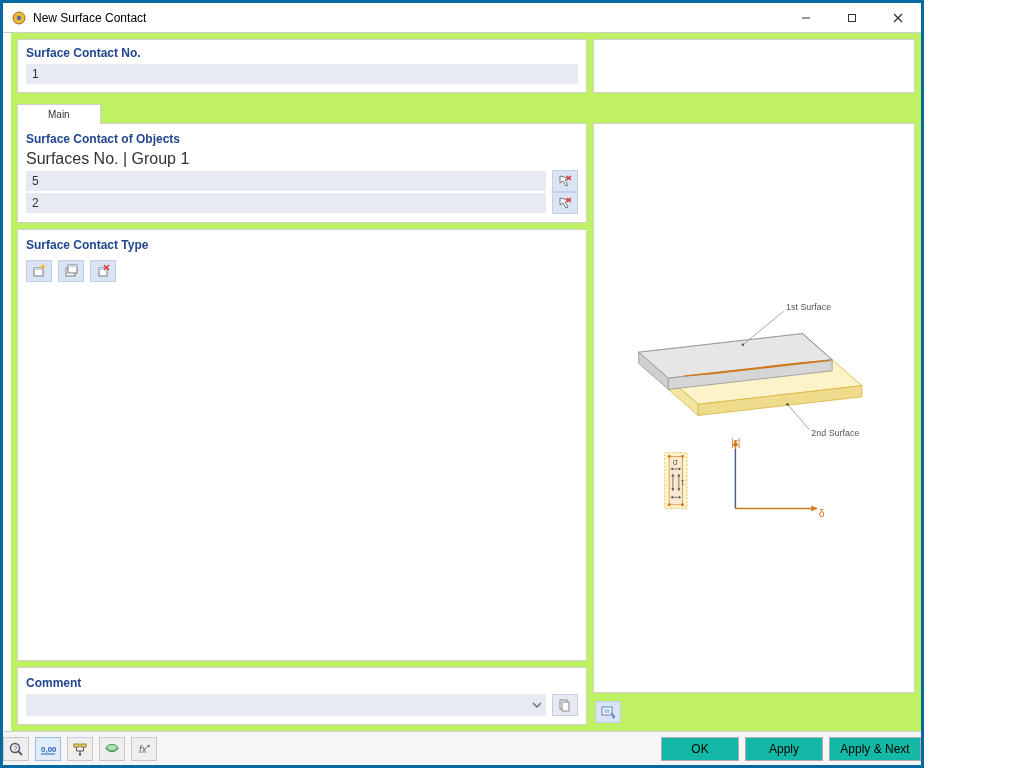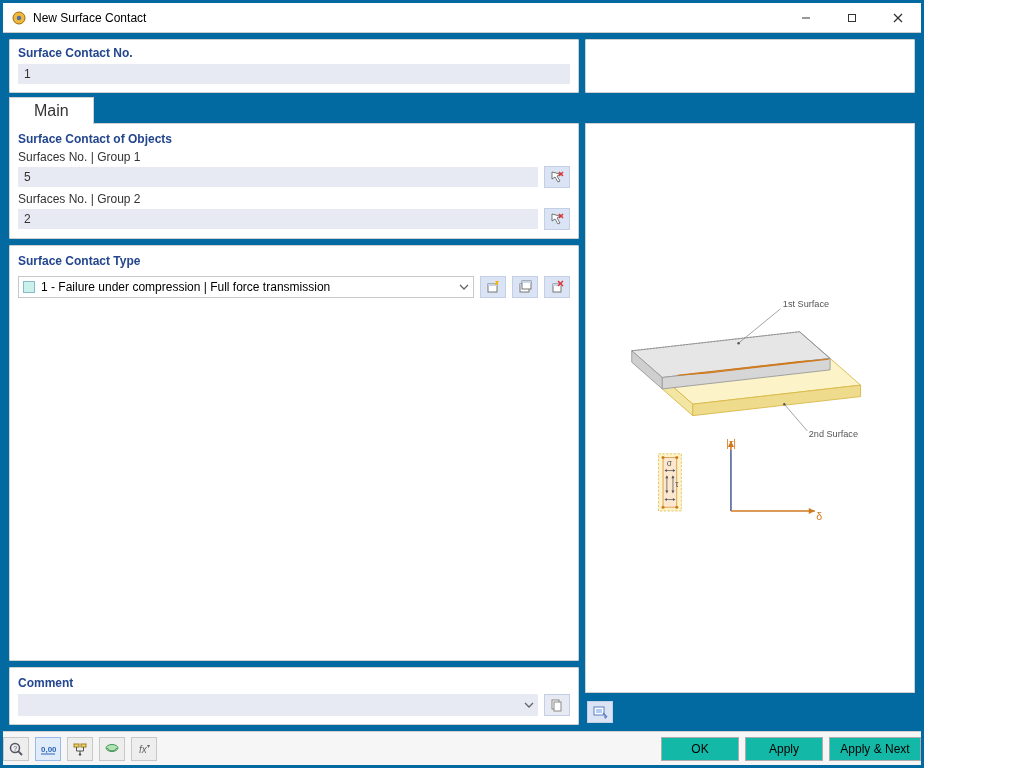--- a/index.html
+++ b/index.html
@@ -7,43 +7,43 @@
   .window { width: 924px; height: 768px; border: 3px solid #0369a1; display: flex; flex-direction: column; background: #fff; }
 
   
   .titlebar { height: 30px; display: flex; align-items: center; border-bottom: 1px solid #ccc; background: #fff; }
   .titlebar-icon { width: 16px; height: 16px; margin: 0 6px 0 8px; }
   .titlebar-text { flex: 0 0 auto; font-size: 12px; }
   .titlebar-spacer { flex: 1; }
   .win-btn { width: 46px; height: 30px; display: flex; align-items: center; justify-content: center; }
 
   
-  .body { flex: 1; display: flex; flex-direction: column; padding: 6px; gap: 0; background: #0369a1; }
+  .body { flex: 1; display: flex; flex-direction: column; padding: 6px; gap: 0; background: #bef264; margin-left: 8px; }
 
   .row-top { display: flex; gap: 6px; height: 54px; }
   .panel { background: #fff; border: 1px solid #d0d0d0; border-radius: 1px; }
   .panel-left-number { flex: 0 0 570px; padding: 6px 8px 8px 8px; display: flex; flex-direction: column; }
   .panel-right-blank { flex: 1; }
   .section-head { color: #23468e; font-weight: 600; font-size: 12px; margin-bottom: 4px; }
   .input { background: #e7eaf2; border: none; height: 20px; padding: 2px 6px; font-size: 12px; color: #333; width: 100%; }
 
   
   .tabs-row { margin-top: 6px; height: 24px; display: flex; align-items: flex-end; }
-  .tab { background: #fff; border: 1px solid #d0d0d0; border-bottom: none; padding: 4px 24px; font-size: 16px; color: #333; position: relative; top: 1px; }
+  .tab { background: #fff; border: 1px solid #d0d0d0; border-bottom: none; padding: 4px 30px; font-size: 10px; color: #333; position: relative; top: 1px; }
   .tab.active { background: #fff; }
 
   .row-main { flex: 1; display: flex; gap: 6px; min-height: 0; justify-content: flex-end; }
   .col-left { flex: 0 0 570px; display: flex; flex-direction: column; gap: 6px; min-height: 0; }
   .col-right { flex: 1; display: flex; flex-direction: column; gap: 6px; min-height: 0; }
 
   .grp-objects { padding: 8px; }
   .grp-type { padding: 8px; flex: 1; display: flex; flex-direction: column; }
   .grp-comment { padding: 8px; }
 
-  .field-label { font-size: 12px; color: #333; margin: 4px 0 2px 0; }
+  .field-label { font-size: 16px; color: #333; margin: 4px 0 2px 0; }
 
   .hline { display: flex; align-items: center; gap: 6px; }
   .grow { flex: 1; }
   .iconbtn { width: 26px; height: 22px; background: #dbe4f4; border: 1px solid #c3cfe6; display: flex; align-items: center; justify-content: center; cursor: pointer; }
   .iconbtn.light { background: #e7eaf2; }
 
   .combo { background: #fff; border: 1px solid #c8c8c8; height: 22px; display: flex; align-items: center; padding: 0 4px; gap: 6px; width: 100%; }
   .combo .swatch { width: 12px; height: 12px; background: #c9f0ea; border: 1px solid #8bc; }
   .combo .chev { margin-left: auto; color: #666; }
 
@@ -120,45 +120,35 @@
             <input class="input grow" value="5" style="">
             <div class="iconbtn">
               <svg width="14" height="14" viewBox="0 0 14 14">
                   <path d="M2 2 L2 9 L5 7 L8 12 L10 11 L7 6 L10 4 Z" fill="#fff" stroke="#555" stroke-width="0.8"></path>
                   <line x1="9" y1="2" x2="13" y2="6" stroke="#d33" stroke-width="1.5"></line>
                   <line x1="13" y1="2" x2="9" y2="6" stroke="#d33" stroke-width="1.5"></line>
                 </svg>
             </div>
           </div>
 
-          <div class="field-label">Surfaces No. | Group 2</div>
           <div class="hline">
             <input class="input grow" value="2" style="">
             <div class="iconbtn">
               <svg width="14" height="14" viewBox="0 0 14 14">
                   <path d="M2 2 L2 9 L5 7 L8 12 L10 11 L7 6 L10 4 Z" fill="#fff" stroke="#555" stroke-width="0.8"></path>
                   <line x1="9" y1="2" x2="13" y2="6" stroke="#d33" stroke-width="1.5"></line>
                   <line x1="13" y1="2" x2="9" y2="6" stroke="#d33" stroke-width="1.5"></line>
                 </svg>
             </div>
           </div>
         </div>
 
         <div class="panel grp-type">
           <div class="section-head">Surface Contact Type</div>
           <div class="hline" style="margin-top:4px;">
-            <div class="combo grow">
-              <span class="swatch"></span>
-              <span>1 - Failure under compression | Full force transmission</span>
-              <span class="chev">
-                <svg width="10" height="10" viewBox="0 0 10 10">
-                    <path d="M1 3 L5 7 L9 3" fill="none" stroke="#666" stroke-width="1.3"></path>
-                  </svg>
-              </span>
-            </div>
             <div class="iconbtn">
               <svg width="14" height="14" viewBox="0 0 14 14">
                   <rect x="2" y="4" width="9" height="8" fill="#fff" stroke="#777" stroke-width="1"></rect>
                   <rect x="2" y="4" width="9" height="2" fill="#c8d4ea"></rect>
                   <path d="M9 1 L11 1 L11 -1" transform="translate(0,3)" stroke="#f5b400" stroke-width="1.5" fill="none"></path>
                   <polygon points="9,0 13,0 11,3" fill="#f5b400" transform="translate(0,1)"></polygon>
                 </svg>
             </div>
             <div class="iconbtn">
               <svg width="14" height="14" viewBox="0 0 14 14">

